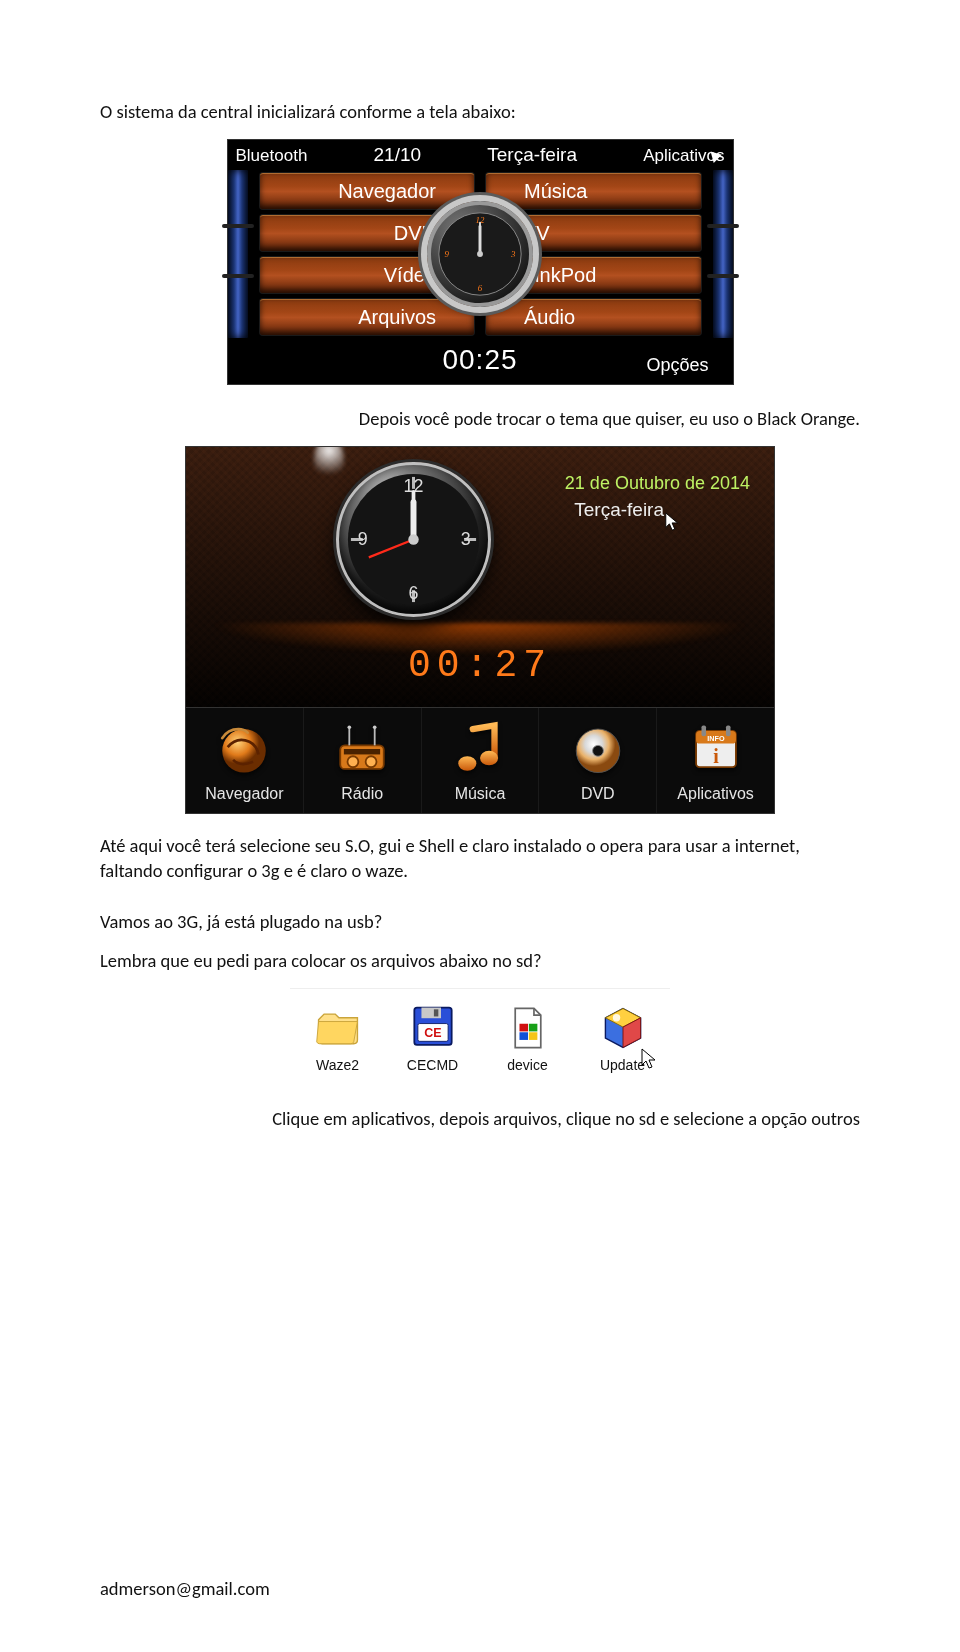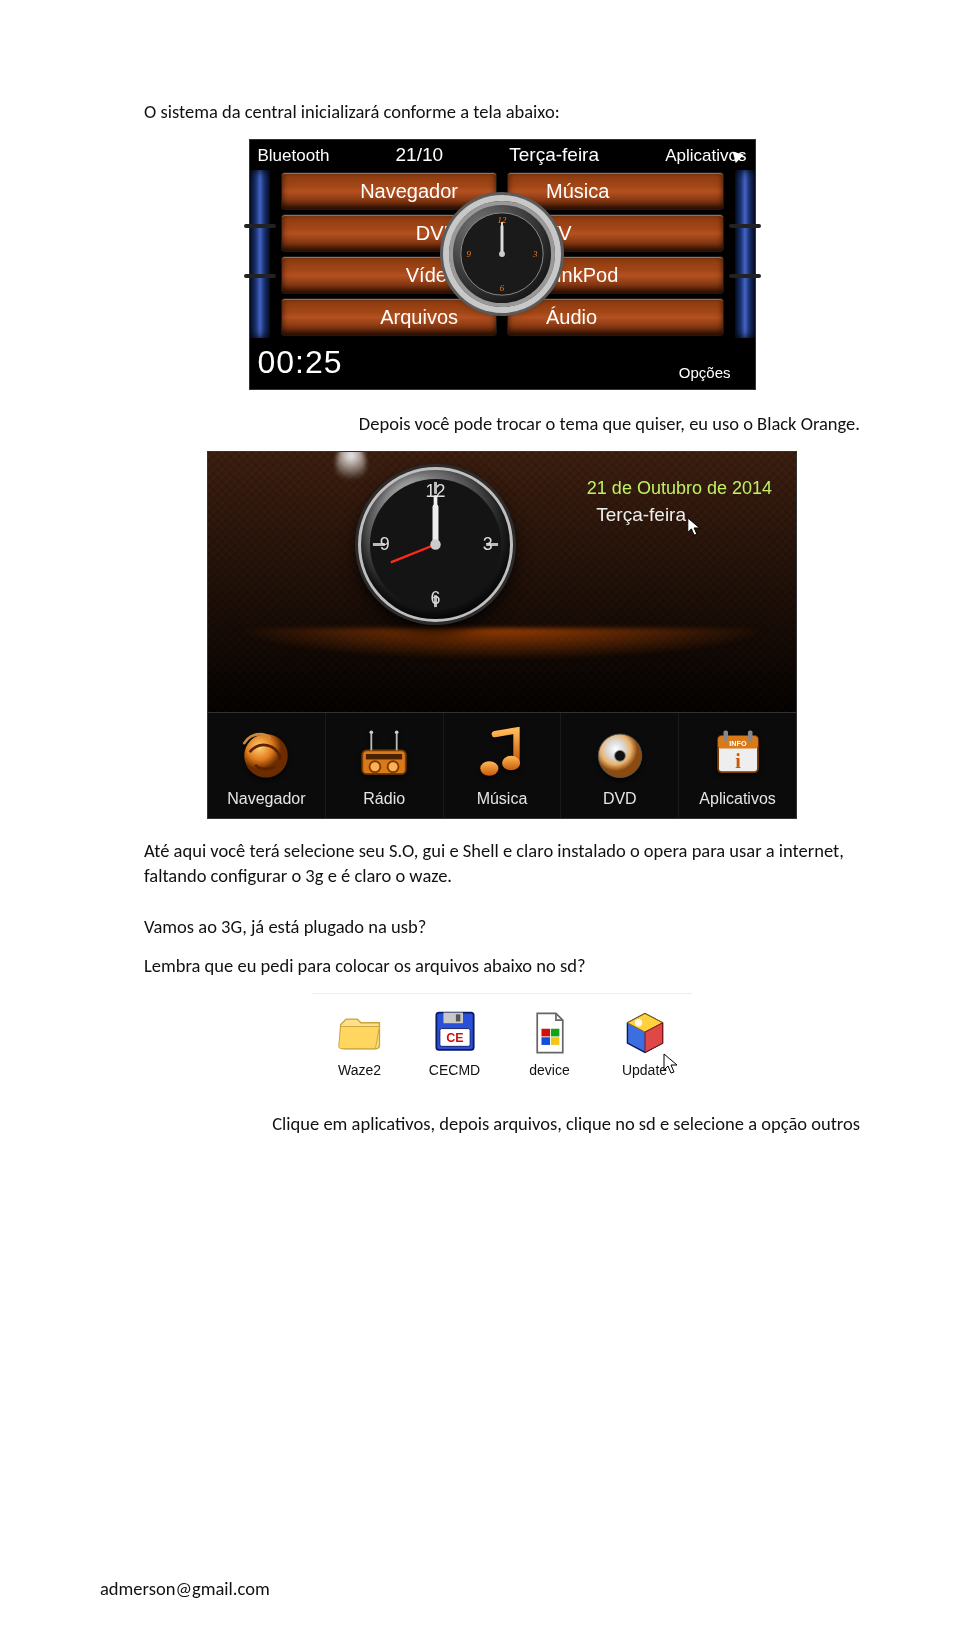--- a/index.html
+++ b/index.html
@@ -1,17 +1,17 @@
 <!DOCTYPE html>
 <html><head>
   <meta charset="utf-8">
   <style>
     * { margin: 0; padding: 0; box-sizing: border-box; }
     body { width: 960px; height: 1652px; font-family: Calibri, Arial, sans-serif; color: #111; background: #fff; position: relative; }
-    .page { padding: 100px 100px 0 100px; margin-left: 44px; }
+    .page { padding: 100px 100px 0 100px; }
     .para { font-size: 18.5px; line-height: 1.35; margin-bottom: 14px; }
     .centered { text-align: right; }
     .footer-email { position: absolute; left: 100px; bottom: 52px; font-size: 18.5px; }
 
     
     .shot1 { width: 507px; margin: 6px auto 22px; background: #000; border: 1px solid #333; }
     .s1-top { display: flex; justify-content: space-between; align-items: flex-end; padding: 4px 8px 4px; color: #fff; font-family: Arial, sans-serif; font-size: 17px; }
     .s1-top .center { font-size: 19px; }
     .s1-top .cursor { display: inline-block; width: 0; height: 0; border-left: 10px solid #fff; border-top: 6px solid transparent; border-bottom: 6px solid transparent; transform: rotate(-15deg); margin-left: -12px; vertical-align: middle; }
     .s1-grid { position: relative; }
@@ -47,22 +47,22 @@
     .s1-clock {
       position: absolute; left: 50%; top: 50%; width: 106px; height: 106px; transform: translate(-50%,-50%);
       border-radius: 50%;
       background: radial-gradient(circle at 30% 25%, #777 0%, #444 40%, #222 70%, #000 100%);
       border: 4px solid #999;
       box-shadow: 0 0 0 6px #c8c8c8, 0 0 0 9px #5b5b5b, 0 4px 12px rgba(0,0,0,.9);
       z-index: 5;
     }
     .s1-clock svg { width: 100%; height: 100%; }
     .s1-bottom { display: flex; justify-content: center; align-items: center; color: #fff; font-family: Arial, sans-serif; padding: 6px 8px 8px; position: relative; }
-    .s1-bottom .time { font-size: 32px; letter-spacing: 1px; text-align: left; flex: 1; }
-    .s1-bottom .opt { font-size: 15px; position: absolute; right: 24px; bottom: 8px; }
+    .s1-bottom .time { font-size: 28px; letter-spacing: 1px; text-align: center; flex: 1; }
+    .s1-bottom .opt { font-size: 18px; position: absolute; right: 24px; bottom: 8px; }
 
     
     .shot2 { width: 590px; margin: 10px auto 20px; border: 1px solid #333; }
     .s2-top { height: 260px; position: relative; background: #130a06; overflow: hidden; }
     .s2-top::before {
       content:""; position: absolute; inset: 0;
       background-image:
         linear-gradient(rgba(80,40,20,.55), rgba(0,0,0,.85)),
         repeating-linear-gradient(45deg, rgba(100,50,25,.15) 0 3px, rgba(0,0,0,0) 3px 6px),
         repeating-linear-gradient(-45deg, rgba(100,50,25,.15) 0 3px, rgba(0,0,0,0) 3px 6px);
@@ -194,20 +194,21 @@
           <circle cx="50" cy="50" r="3.5" fill="#ccc"></circle>
         </svg>
       </div>
       <div class="s2-date">21 de Outubro de 2014</div>
       <div class="s2-day">Terça-feira</div>
       <div class="s2-cursor">
         <svg viewBox="0 0 20 24">
             <path d="M2 2 L2 18 L6 14 L9 21 L12 20 L9 13 L15 13 Z" fill="#fff" stroke="#000" stroke-width="1"></path>
           </svg>
       </div>
+      <div class="s2-time">00:27</div>
     </div>
     <div class="s2-dock">
       <div class="s2-item">
         <div class="s2-ico">
           <svg viewBox="0 0 64 64" width="58" height="58">
             <defs>
                 <radialGradient id="g1" cx="35%" cy="30%">
                   <stop offset="0%" stop-color="#ffd27a"></stop>
                   <stop offset="60%" stop-color="#e07a1a"></stop>
                   <stop offset="100%" stop-color="#6b2d00"></stop>

